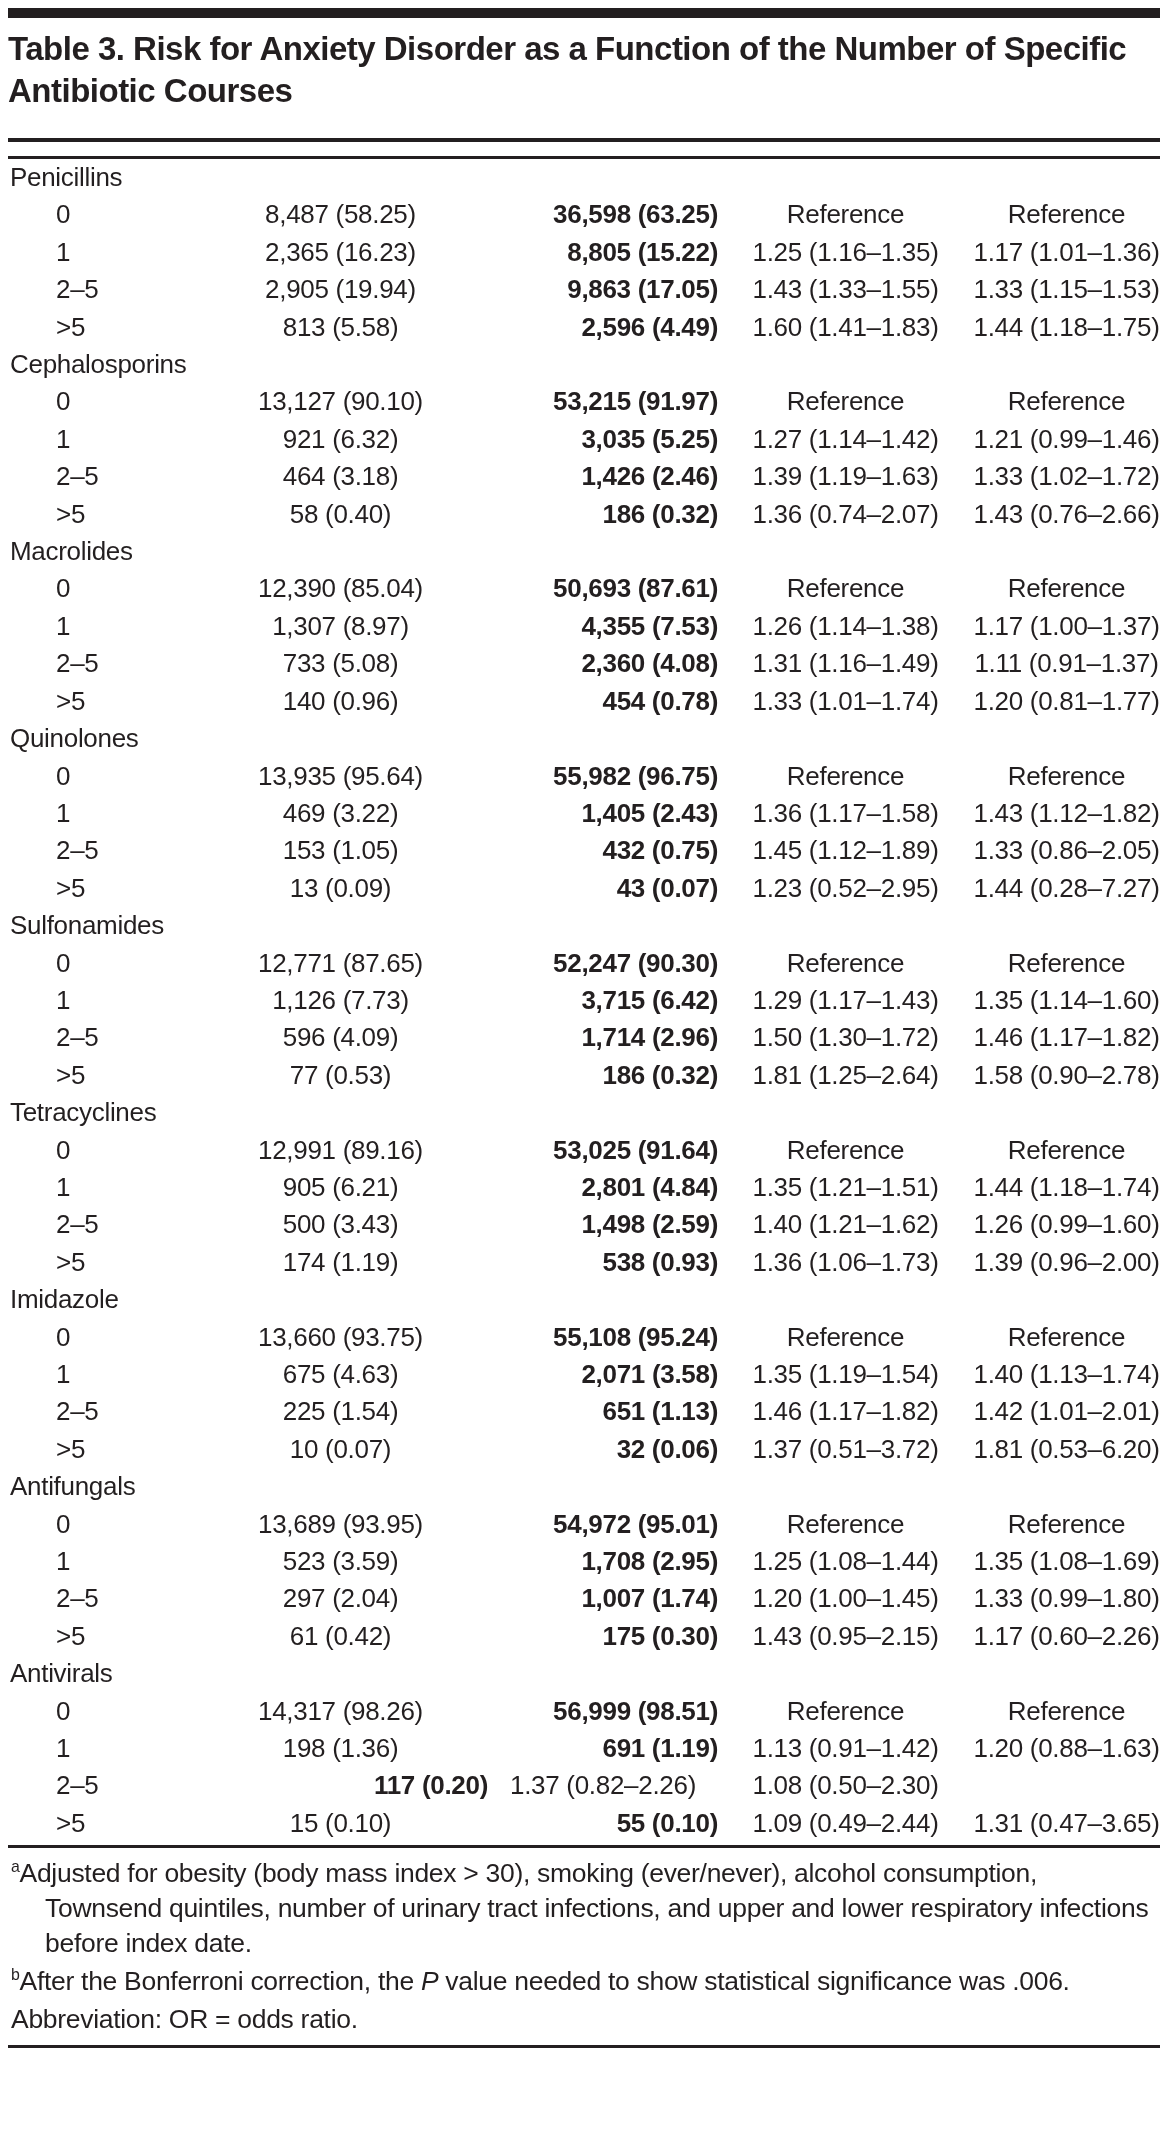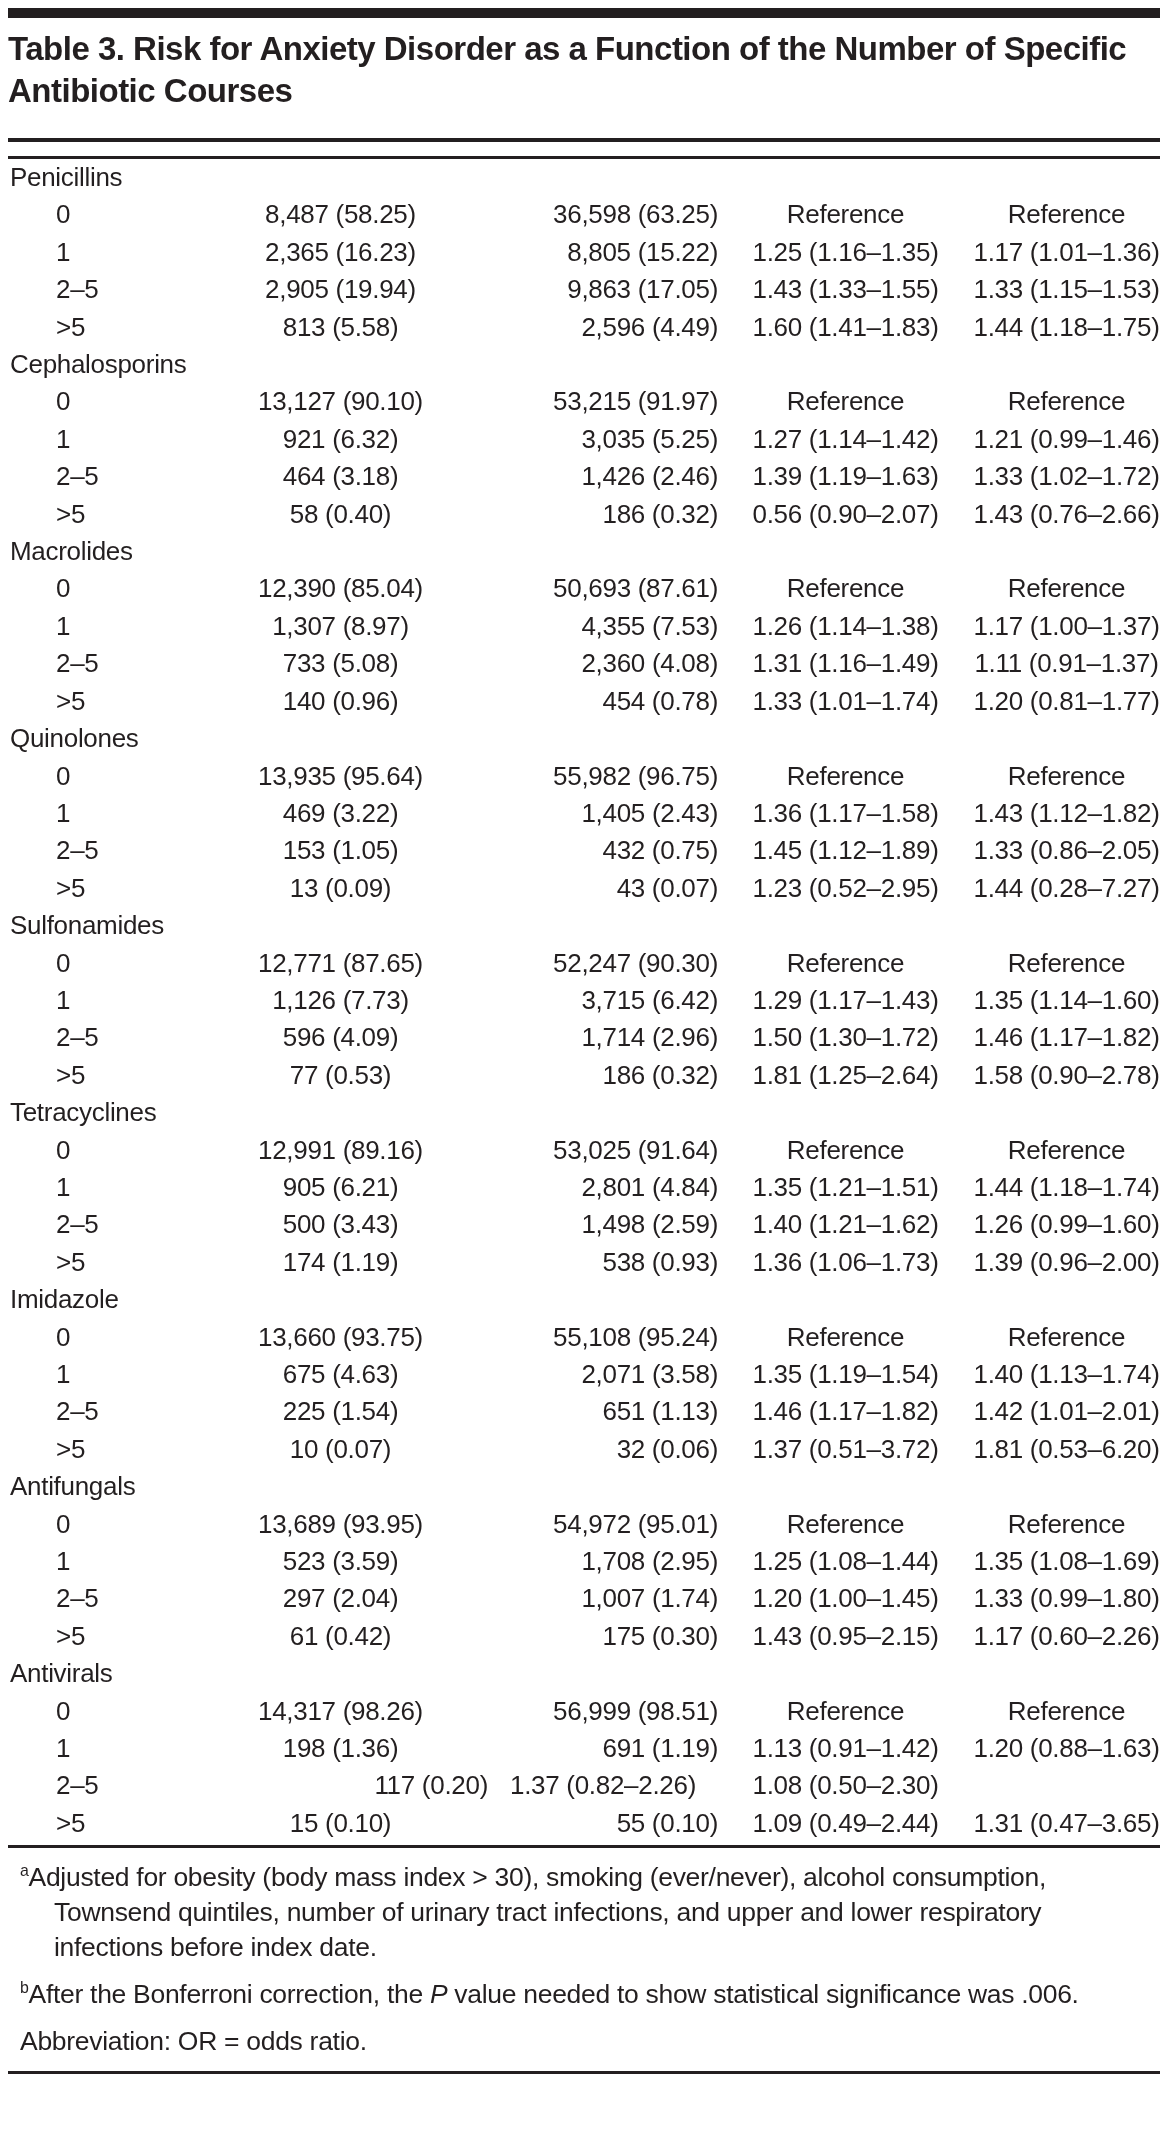--- a/index.html
+++ b/index.html
@@ -40,27 +40,27 @@
   .hdr .c3h { text-align: right; padding-right: 8px; }
   .hdr .c4h { text-align: center; }
   .hdr .c5h { text-align: center; }
   sup { font-size: 0.6em; vertical-align: super; line-height: 0; }
 
   
   .trow { font-size: 26px; line-height: 37.4px; letter-spacing: -0.3px; }
   .trow .c1 { text-align: left; padding-left: 48px; white-space: nowrap; }
   .trow.section-row .c1 { padding-left: 2px; }
   .trow .c2 { text-align: center; }
-  .trow .c3 { text-align: right; }
+  .trow .c3 { text-align: right; font-weight: bold; }
   .trow .c4 { text-align: center; white-space: nowrap; }
   .trow .c5 { text-align: center; white-space: nowrap; }
 
   
   .footnotes { margin-top: 8px; font-size: 26.5px; line-height: 35px; letter-spacing: -0.3px; }
-  .fn { margin: 12px; padding-left: 34px; text-indent: -34px; }
+  .fn { margin: 3px; padding-left: 34px; text-indent: -34px; }
   .fn.no-indent { padding-left: 0; text-indent: 0; }
   .fn i { font-style: italic; }
 </style>
 </head>
 <body>
 
 <div class="sheet">
 
   <div class="top-bar"></div>
 
@@ -124,21 +124,21 @@
         <div class="c1">2–5</div>
         <div class="c2">464 (3.18)</div>
         <div class="c3">1,426 (2.46)</div>
         <div class="c4">1.39 (1.19–1.63)</div>
         <div class="c5">1.33 (1.02–1.72)</div>
       </div>
       <div class="grid-row trow data-row">
         <div class="c1">&gt;5</div>
         <div class="c2">58 (0.40)</div>
         <div class="c3">186 (0.32)</div>
-        <div class="c4">0.56 (0.90–2.07)</div>
+        <div class="c4">1.36 (0.74–2.07)</div>
         <div class="c5">1.43 (0.76–2.66)</div>
       </div>
       <div class="grid-row trow section-row">
         <div class="c1">Macrolides</div>
       </div>
       <div class="grid-row trow data-row">
         <div class="c1">0</div>
         <div class="c2">12,390 (85.04)</div>
         <div class="c3">50,693 (87.61)</div>
         <div class="c4">Reference</div>

